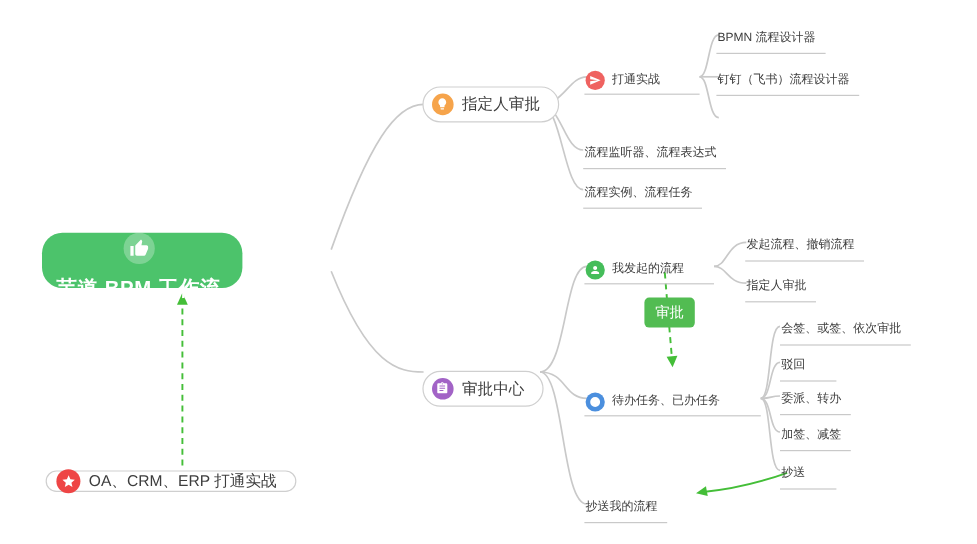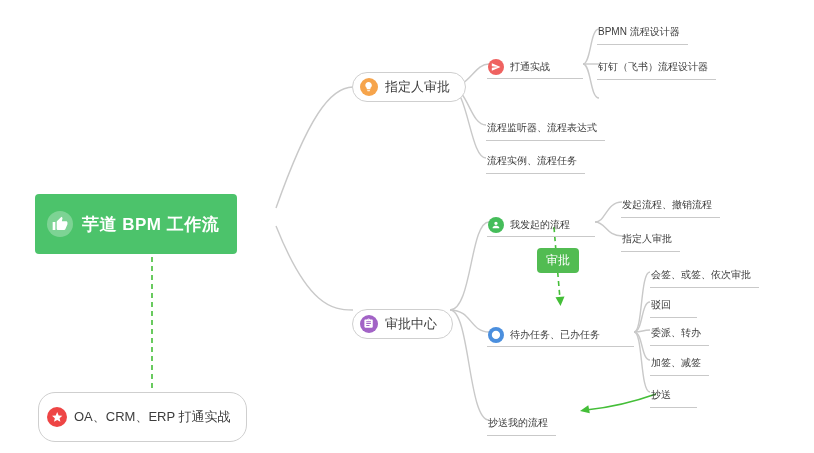--- a/index.html
+++ b/index.html
@@ -16,25 +16,25 @@
   .dashed { stroke-dasharray:5 4; }
   .ghead  { fill:var(--arrow-green); stroke:none; }
 
   .node {
     position:absolute; z-index:2; display:flex; align-items:center; gap:7px;
     background:#fff; border:1px solid #cfcfcf; border-radius:16px;
     height:30px; padding:0 15px 0 7px; font-size:13px; color:#3d3d3d;
     white-space:nowrap;
   }
   .main-node {
-    background:var(--root-bg); border:none; border-radius:4px;
-    height:60px; padding:0 18px 0 12px; gap:9px;
-    color:#fff; font-size:17px; font-weight:bold; letter-spacing:.5px;
+    background:var(--root-bg); border:none; border-radius:17px;
+    height:46px; padding:0 18px 0 12px; gap:9px;
+    color:#fff; font-size:17px; font-weight:bold; letter-spacing:.5px;flex-direction:column;
   }
-  .pill-lg { height:50px; border-radius:17px; padding:0 15px 0 8px; }
+  .pill-lg { height:18px; border-radius:17px; padding:0 15px 0 8px; }
 
   .icon-circle {
     display:inline-flex; align-items:center; justify-content:center;
     border-radius:50%; flex:0 0 auto;
   }
   .icon-circle svg { width:62%; height:62%; fill:#fff; }
   .ic-26 { width:26px; height:26px; background:rgba(255,255,255,.28); }
   .ic-18 { width:18px; height:18px; }
   .ic-20 { width:20px; height:20px; }
   .ic-16 { width:16px; height:16px; }

